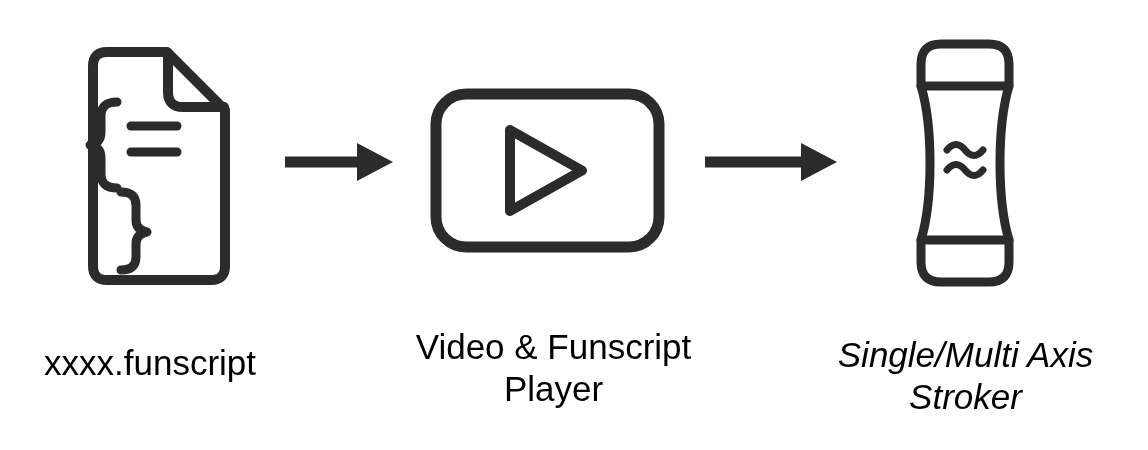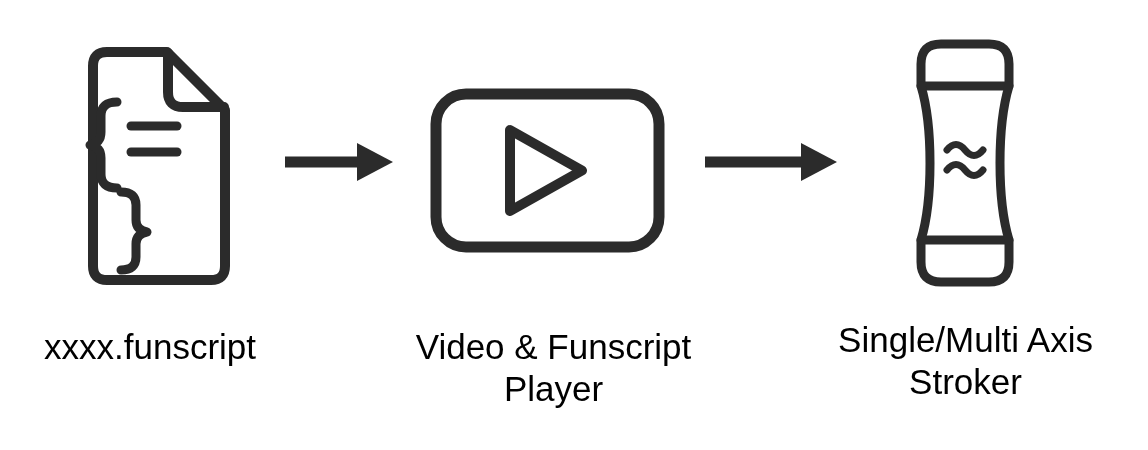--- a/index.html
+++ b/index.html
@@ -79,19 +79,19 @@
         <path d="M16 48 C28 88 28 162 16 202"></path>
         <path d="M104 48 C92 88 92 162 104 202"></path>
       </g>
       <g fill="none" stroke="currentColor" stroke-width="7" stroke-linecap="round">
         <path d="M42 112 q9 -11 18 0 q9 11 18 0"></path>
         <path d="M42 132 q9 -11 18 0 q9 11 18 0"></path>
       </g>
     </svg>
   </div>
 
-  <div class="label abs" style="left:25px; top:326px; width:250px;">xxxx.funscript</div>
+  <div class="label abs" style="left:25px; top:342px; width:250px;">xxxx.funscript</div>
 
   <div class="label abs" style="left:386px; top:326px; width:335px;">Video &amp; Funscript Player</div>
 
-  <div class="label abs" style="left:808px; top:319px; width:315px;">Single/Multi Axis Stroker</div>
+  <div class="label abs" style="left:808px; top:334px; width:315px;font-style:italic;">Single/Multi Axis Stroker</div>
 
 </div>
 
 </body></html>

